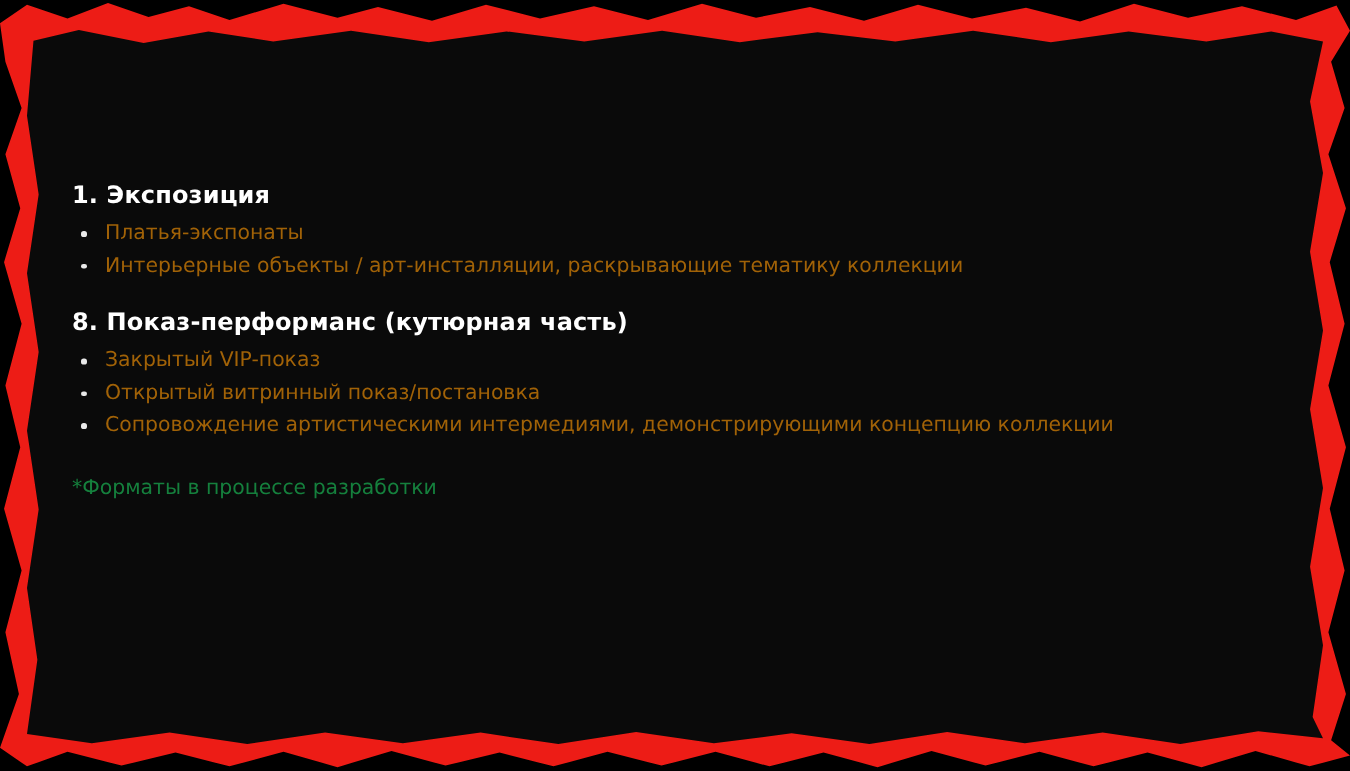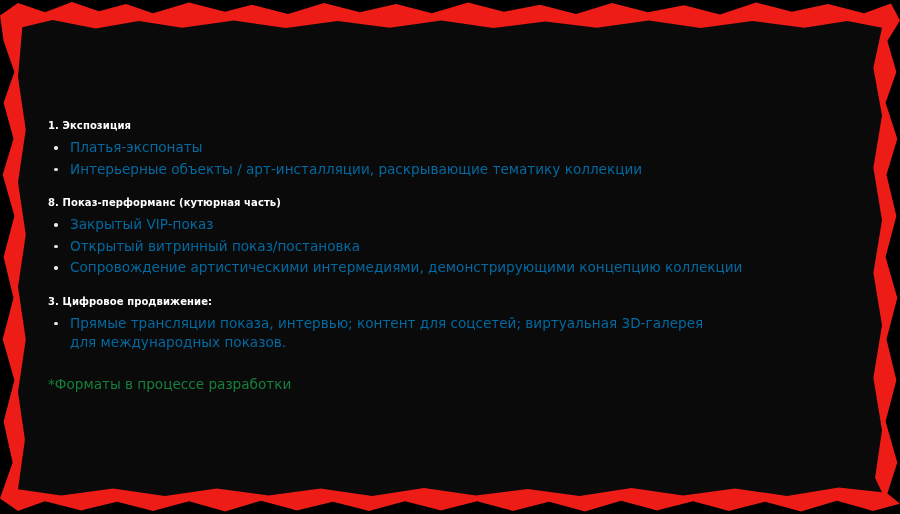--- a/index.html
+++ b/index.html
@@ -75,36 +75,36 @@
     top: 120px;
     width: 780px;
   }
 
   .section {
     margin-bottom: 18px;
   }
 
   .section-heading {
     color: #ffffff;
-    font-size: 10px;
+    font-size: 16px;
     font-weight: bold;
     letter-spacing: 0.1px;
     margin: 0 0 7px 0;
     white-space: nowrap;
   }
 
   .bullets {
     list-style: none;
     margin: 0;
     padding: 0;
   }
 
   .bullets li {
     position: relative;
-    color: #0369a1;
+    color: #a16207;
     font-size: 13.6px;
     line-height: 19.5px;
     padding-left: 22px;
     margin-bottom: 2px;
     white-space: pre-line;
   }
 
   .bullets li::before {
     content: "";
     position: absolute;
@@ -145,24 +145,17 @@
 
     <div class="section">
       <div class="section-heading">8. Показ-перформанс (кутюрная часть)</div>
       <ul class="bullets">
         <li>Закрытый VIP-показ</li>
         <li>Открытый витринный показ/постановка</li>
         <li>Сопровождение артистическими интермедиями, демонстрирующими концепцию коллекции</li>
       </ul>
     </div>
 
-    <div class="section digital">
-      <div class="section-heading">3. Цифровое продвижение:</div>
-      <ul class="bullets">
-        <li>Прямые трансляции показа, интервью; контент для соцсетей; виртуальная 3D-галерея
-для международных показов.</li>
-      </ul>
-    </div>
 
     <div class="footnote">*Форматы в процессе разработки</div>
 
   </div>
 </div>
 
 </body></html>

